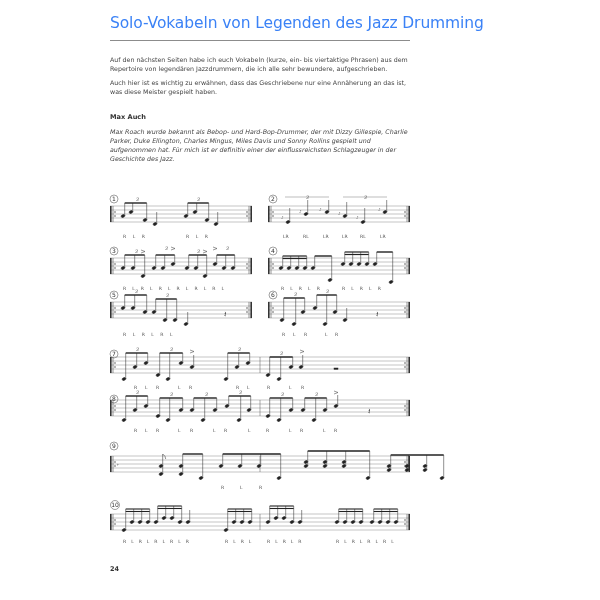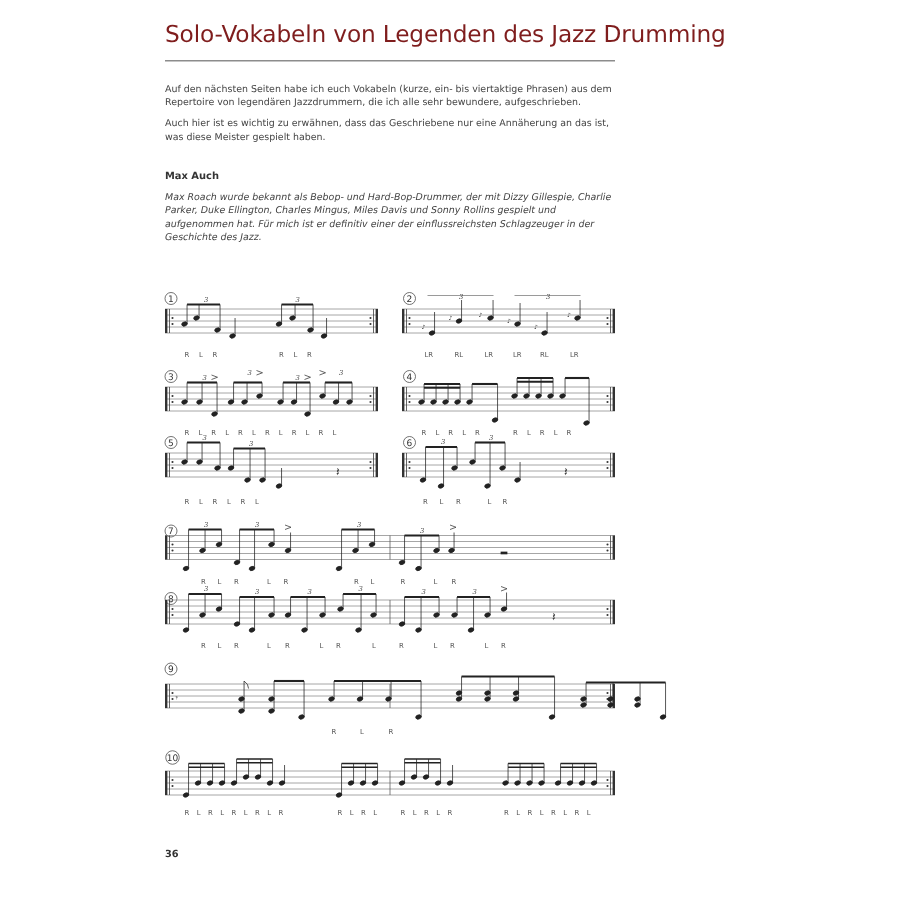--- a/index.html
+++ b/index.html
@@ -1,17 +1,17 @@
 <!DOCTYPE html>
 <html><head>
 <meta charset="utf-8">
 <style>
   html, body { margin: 0; padding: 0; background: #ffffff; }
   body { width: 600px; height: 600px; position: relative; overflow: hidden; font-family: "DejaVu Sans", sans-serif; color: #3a3a3a; }
-  .title { position: absolute; left: 110px; top: 14px; font-size: 15.5px; font-weight: normal; color: #7f1d1d; letter-spacing: -0.1px; white-space: nowrap; }
+  .title { position: absolute; left: 110px; top: 14px; font-size: 15.5px; font-weight: normal; color: #3b82f6; letter-spacing: -0.1px; white-space: nowrap; }
   .rule { position: absolute; left: 110px; top: 40px; width: 300px; height: 1px; background: #8c8c8c; }
   .para { position: absolute; left: 110px; width: 302px; font-size: 6.3px; line-height: 9px; color: #444; }
   .p1 { top: 55px; }
   .p2 { top: 78px; }
   .section-head { position: absolute; left: 110px; top: 113px; font-size: 6.6px; font-weight: bold; color: #333; }
   .bio { position: absolute; left: 110px; top: 127px; width: 302px; font-size: 6.3px; line-height: 9px; font-style: italic; color: #444; }
   .page-num { position: absolute; left: 110px; top: 565px; font-size: 6.5px; font-weight: bold; color: #333; }
   svg.score { position: absolute; left: 0; top: 0; }
   .stick { font-family: "DejaVu Sans", sans-serif; font-size: 4.6px; fill: #555; }
   .num { font-family: "DejaVu Sans", sans-serif; font-size: 6px; fill: #333; }
@@ -545,13 +545,13 @@
       <line x1="373.7" y1="509" x2="397.7" y2="509" stroke-width="1.1"></line>
       <line x1="373.7" y1="511.5" x2="397.7" y2="511.5" stroke-width="1.1"></line>
     </g>
     <text class="stick" x="123" y="543" word-spacing="3.5">R L R L R L R L R</text>
     <text class="stick" x="225" y="543" word-spacing="3.5">R L R L</text>
     <text class="stick" x="267" y="543" word-spacing="3.5">R L R L R</text>
     <text class="stick" x="336" y="543" word-spacing="3.5">R L R L R L R L</text>
   </g>
 </svg>
 
-<div class="page-num">36</div>
+<div class="page-num">24</div>
 
 </body></html>

